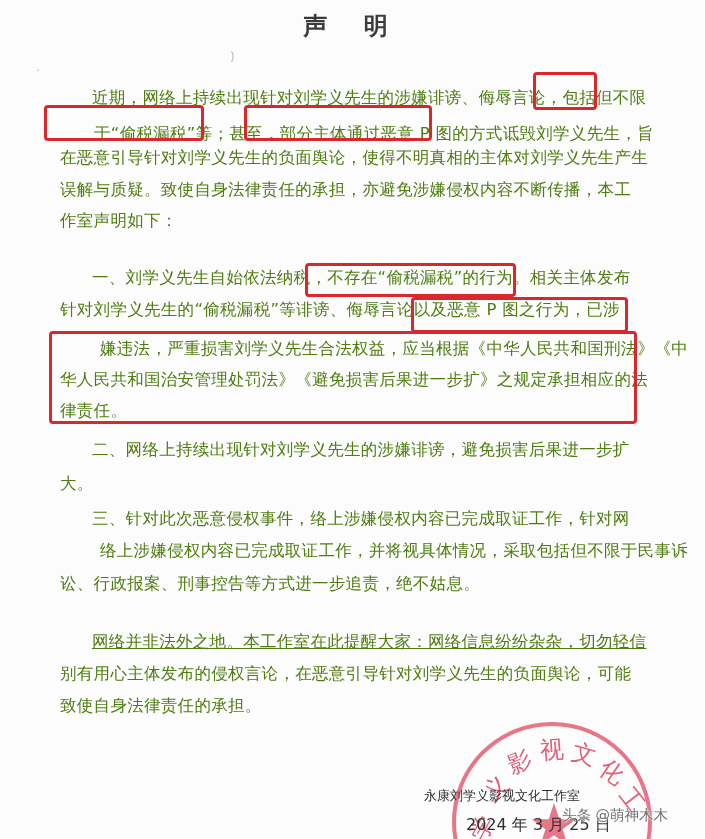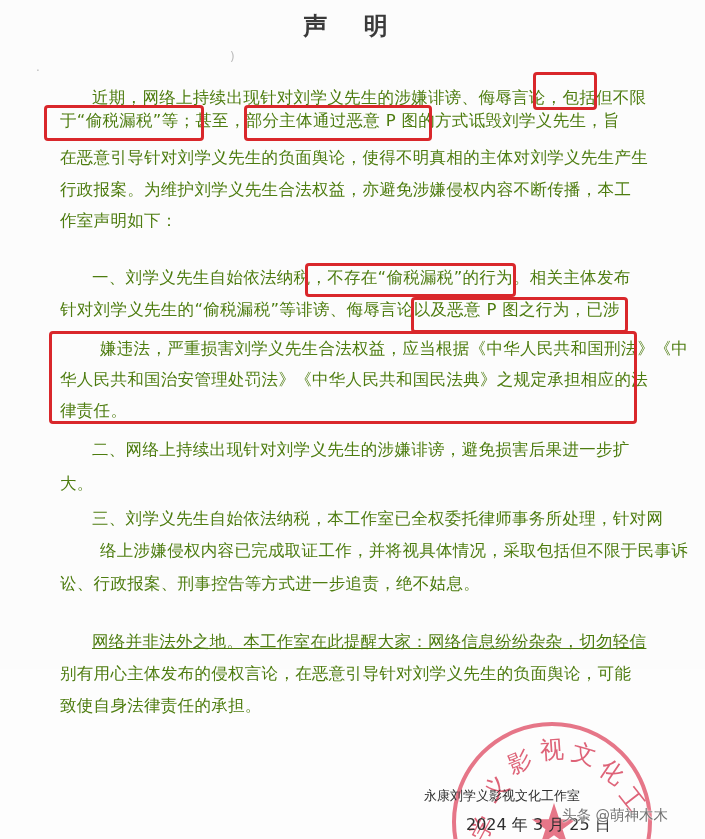--- a/index.html
+++ b/index.html
@@ -106,41 +106,41 @@
 
 <div class="page">
 
   <div class="title">声 明</div>
 
   <span class="speck" style="left:230px;top:50px;">)</span>
   <span class="speck" style="left:36px;top:64px;">·</span>
 
   <div>
     <div class="line indent" style="top:88px;">近期，网络上持续出现针对刘学义先生的涉嫌诽谤、侮辱言论，包括但不限</div>
-    <div class="line" style="top:111px;">于“偷税漏税”等；甚至，部分主体通过恶意 P 图的方式诋毁刘学义先生，旨</div>
+    <div class="line" style="top:124px;margin-left:34px;">于“偷税漏税”等；甚至，部分主体通过恶意 P 图的方式诋毁刘学义先生，旨</div>
     <div class="line" style="top:148px;">在恶意引导针对刘学义先生的负面舆论，使得不明真相的主体对刘学义先生产生</div>
-    <div class="line" style="top:180px;">行政报案。为维护刘学义先生合法权益，亦避免涉嫌侵权内容不断传播，本工</div>
+    <div class="line" style="top:180px;">误解与质疑。致使自身法律责任的承担，亦避免涉嫌侵权内容不断传播，本工</div>
     <div class="line" style="top:211px;">作室声明如下：</div>
   </div>
 
   <div>
     <div class="line indent" style="top:268px;">一、刘学义先生自始依法纳税，不存在“偷税漏税”的行为。相关主体发布</div>
     <div class="line" style="top:300px;">针对刘学义先生的“偷税漏税”等诽谤、侮辱言论以及恶意 P 图之行为，已涉</div>
     <div class="line" style="top:339px;margin-left:40px;">嫌违法，严重损害刘学义先生合法权益，应当根据《中华人民共和国刑法》《中</div>
-    <div class="line" style="top:370px;">华人民共和国治安管理处罚法》《中华人民共和国民法典》之规定承担相应的法</div>
+    <div class="line" style="top:370px;">华人民共和国治安管理处罚法》《避免损害后果进一步扩》之规定承担相应的法</div>
     <div class="line" style="top:401px;">律责任。</div>
   </div>
 
   <div>
     <div class="line indent" style="top:440px;">二、网络上持续出现针对刘学义先生的涉嫌诽谤，避免损害后果进一步扩</div>
     <div class="line" style="top:474px;">大。</div>
   </div>
 
   <div>
-    <div class="line indent" style="top:509px;">三、刘学义先生自始依法纳税，本工作室已全权委托律师事务所处理，针对网</div>
+    <div class="line indent" style="top:509px;">三、针对此次恶意侵权事件，络上涉嫌侵权内容已完成取证工作，针对网</div>
     <div class="line" style="top:541px;margin-left:40px;">络上涉嫌侵权内容已完成取证工作，并将视具体情况，采取包括但不限于民事诉</div>
     <div class="line" style="top:574px;">讼、行政报案、刑事控告等方式进一步追责，绝不姑息。</div>
   </div>
 
   <div>
     <div class="line indent" style="top:632px;text-decoration:underline;">网络并非法外之地。本工作室在此提醒大家：网络信息纷纷杂杂，切勿轻信</div>
     <div class="line" style="top:664px;">别有用心主体发布的侵权言论，在恶意引导针对刘学义先生的负面舆论，可能</div>
     <div class="line" style="top:696px;">致使自身法律责任的承担。</div>
   </div>
 

